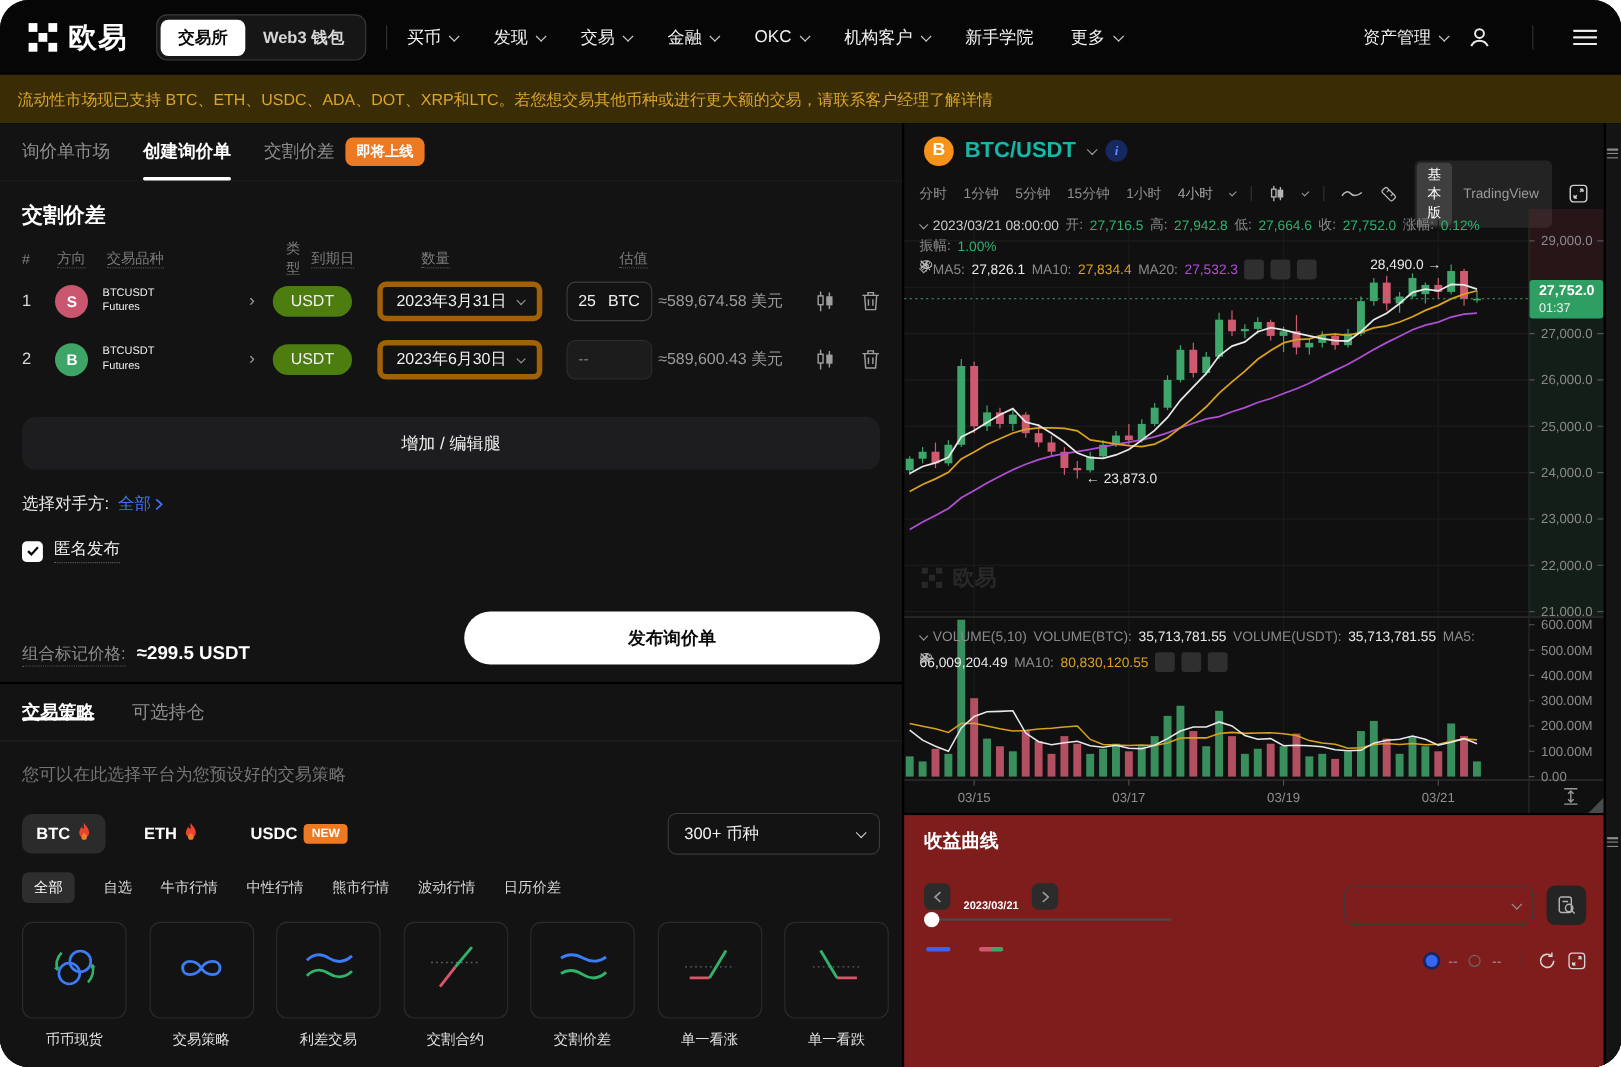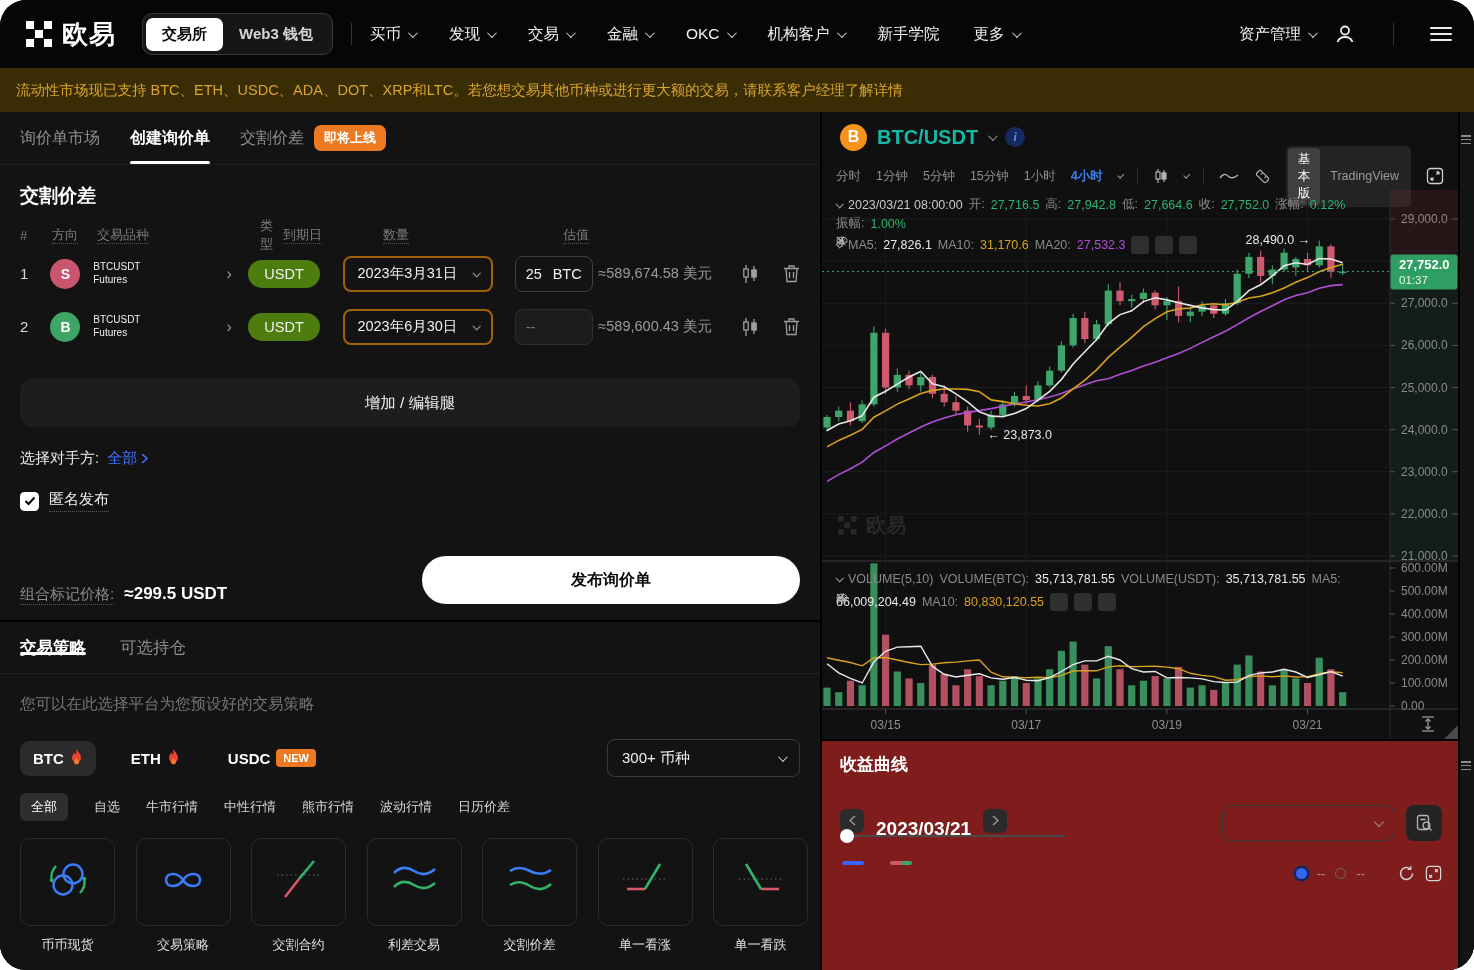--- a/index.html
+++ b/index.html
@@ -43,21 +43,21 @@
   .rfq-title { margin:18px 20px 14px; font-size:19px; font-weight:bold; color:#fff; }
   .rfq-headers { display:flex; padding:0 20px; height:24px; align-items:center; font-size:13px; color:#7c7c7c; }
   .rfq-headers span { border-bottom:1px dotted #555; padding-bottom:1px; }
   .rfq-headers span.no-dot { border-bottom:none; }
   .c-num{width:32px;} .c-side{width:45px;} .c-inst{width:140px;} .c-chev{width:23px;} .c-type{width:100px;} .c-exp{width:180px;} .c-qty{width:88px;} .c-val{width:150px;}
   .rfq-row { display:flex; align-items:center; padding:0 20px; height:53px; font-size:15px; }
   .side-circle { width:30px; height:30px; border-radius:50%; color:#fff; font-size:14px; font-weight:bold; display:flex; align-items:center; justify-content:center; }
   .inst-name { font-size:10px; color:#f0f0f0; line-height:1.25; }
   .chev { color:#9a9a9a; font-size:16px; cursor:pointer; }
   .pill { background:#4d7c0f; color:#f0f0f0; border-radius:16px; padding:6px 16px; font-size:14.5px; display:inline-block; }
-  .expiry-box { border:2px solid #a16207; border-radius:8px; height:36px; width:150px; display:flex; align-items:center; justify-content:space-between; padding:0 12px; font-size:14.5px; color:#f0f0f0; cursor:pointer; }
+  .expiry-box { border:5px solid #a16207; border-radius:8px; height:36px; width:150px; display:flex; align-items:center; justify-content:space-between; padding:0 12px; font-size:14.5px; color:#f0f0f0; cursor:pointer; }
   .qty-box { border:1px solid #3f3f3f; border-radius:8px; height:36px; width:78px; display:flex; align-items:center; justify-content:space-between; padding:12px 10px; font-size:14.5px; color:#f0f0f0; }
   .qty-box.muted { background:#1c1c1c; border-color:#2e2e2e; color:#7a7a7a; }
   .val-text { color:#9b9b9b; font-size:14.5px; }
   .row-icons { display:flex; gap:24px; justify-content:flex-end; flex:1; }
   .add-leg { margin:26px 20px 0; height:48px; background:#1d1d1f; border:none; border-radius:12px; color:#f2f2f2; font-size:15.5px; width:calc(100% - 40px); cursor:pointer; font-family:inherit; }
   .counterparty { margin:22px 20px 0; font-size:15px; color:#e8e8e8; display:flex; align-items:center; gap:8px; }
   .link-blue { color:#4073fa; cursor:pointer; display:flex; align-items:center; gap:4px; }
   .anon { margin:22px 20px 0; display:flex; align-items:center; gap:10px; font-size:15px; }
   .checkbox { width:19px; height:19px; background:#fff; border-radius:4.5px; display:flex; align-items:center; justify-content:center; cursor:pointer; }
   .checkbox svg { width:12px; height:12px; }
@@ -89,42 +89,42 @@
   .card-label { text-align:center; font-size:13px; color:#e0e0e0; margin-top:10px; }
 
   
   .chart-panel { height:627px; background:#101010; display:flex; flex-direction:column; }
   .chart-header { height:50px; display:flex; align-items:center; padding:0 14px 0 18px; gap:10px; }
   .btc-logo { width:27px; height:27px; border-radius:50%; background:#f7931a; color:#fff; font-weight:bold; font-size:16px; display:flex; align-items:center; justify-content:center; }
   .sym-name { font-size:20px; font-weight:bold; color:#14b8a6; }
   .info-dot { width:20px; height:20px; border-radius:50%; background:#15295e; color:#5d8bff; font-style:italic; font-weight:bold; font-size:12px; font-family:"Liberation Serif","DejaVu Serif",serif; display:flex; align-items:center; justify-content:center; cursor:pointer; }
   .chart-toolbar { height:28px; display:flex; align-items:center; padding:0 14px; gap:15px; font-size:12.5px; color:#8f8f8f; }
   .tf { cursor:pointer; white-space:nowrap; }
-  .tf.active { color:#3b82f6; font-weight:bold; }
+  .tf.active { color:#a3a3a3; font-weight:normal; }
   .tb-sep { width:1px; height:14px; background:#333; }
   .mini-caret { width:6px; height:6px; border-right:1.4px solid #9a9a9a; border-bottom:1.4px solid #9a9a9a; transform:rotate(45deg) translateY(-1px); display:inline-block; }
   .view-tabs { margin-left:auto; display:flex; align-items:center; background:#232323; border-radius:5px; padding:2px; }
   .view-tab { font-size:12.5px; color:#9a9a9a; padding:3px 10px; border-radius:4px; cursor:pointer; }
   .view-tab.active { background:#3f3f3f; color:#fff; }
   .chart-body { position:relative; height:549px; }
   .chart-body svg { position:absolute; left:0; top:0; }
   .ov { position:absolute; left:14px; font-size:12.5px; display:flex; align-items:center; gap:6px; white-space:nowrap; z-index:3; }
   .ov .lbl { color:#8a8a8a; }
   .ov .grn { color:#2db36f; }
   .ov .wht { color:#e8e8e8; }
   .ov .ylw { color:#d9a21b; }
   .ov .ppl { color:#b04fd6; }
   .ichip { width:18px; height:18px; background:#2f2f2f; border-radius:3px; display:inline-flex; align-items:center; justify-content:center; cursor:pointer; }
 
   
   .pnl-panel { height:229px; background:#7f1d1d; margin-top:2px; position:relative;text-decoration:underline; }
   .pnl-title { position:absolute; left:18px; top:12px; font-size:17px; font-weight:bold; color:#fff; }
   .pager { position:absolute; left:18px; top:60px; display:flex; align-items:center; gap:12px; }
   .pager-btn { width:24px; height:24px; border-radius:6px; background:#2b2b2b; color:#8a8a8a; font-size:13px; display:flex; align-items:center; justify-content:center; cursor:pointer; }
-  .pager-date { font-size:19px; font-weight:bold; color:#fff;margin-top:17px; }
+  .pager-date { font-size:10px; font-weight:bold; color:#fff;margin-top:17px; }
   .slider { position:absolute; left:18px; top:88px; width:225px; height:14px; cursor:pointer; }
   .slider-track { position:absolute; left:6px; right:0; top:6px; height:2px; background:#4a4a4a; }
   .slider-handle { position:absolute; left:0; top:0; width:14px; height:14px; border-radius:50%; background:#fff; }
   .dash-legend { position:absolute; left:20px; top:120px; display:flex; gap:26px; }
   .dash { width:22px; height:3.5px; border-radius:2px; cursor:pointer; }
   .pnl-dd { position:absolute; right:64px; top:64px; width:172px; height:36px; border:1px solid #3a3a3a; border-radius:8px; display:flex; align-items:center; justify-content:flex-end; padding:0 12px; cursor:pointer; }
   .pnl-search { position:absolute; right:16px; top:64px; width:36px; height:36px; background:#242424; border-radius:8px; display:flex; align-items:center; justify-content:center; cursor:pointer; }
   .radio-row { position:absolute; right:16px; top:124px; display:flex; align-items:center; gap:10px; font-size:13px; color:#9a9a9a; }
   .rdot { width:11px; height:11px; border-radius:50%; cursor:pointer; }
   .rdot.on { background:#3766f4; box-shadow:0 0 0 2.5px #16255e; }
@@ -409,35 +409,35 @@
             <div class="card-box">
               <span><svg width="56" height="50" viewBox="0 0 56 50" fill="none">
                   <path d="M28 25C23 17 11 17 11 25s12 8 17 0c5-8 17-8 17 0s-12 8-17 0z" stroke="#3b7cf7" stroke-width="2.6"></path>
                 </svg></span>
             </div>
             <div class="card-label">交易策略</div>
           </div>
           <div class="strat-card">
             <div class="card-box">
               <span><svg width="56" height="50" viewBox="0 0 56 50" fill="none">
+                  <path d="M8 18 Q17 9 28 16 T49 14" stroke="#3b7cf7" stroke-width="2.6"></path>
+                  <path d="M8 32 Q17 23 28 30 T49 28" stroke="#31b36b" stroke-width="2.6"></path>
+                </svg></span>
+            </div>
+            <div class="card-label">利差交易</div>
+          </div>
+          <div class="strat-card">
+            <div class="card-box">
+              <span><svg width="56" height="50" viewBox="0 0 56 50" fill="none">
                   <line x1="6" y1="20" x2="50" y2="20" stroke="#666" stroke-width="1.2" stroke-dasharray="1.5,3"></line>
                   <line x1="14" y1="42" x2="28" y2="24" stroke="#d9566b" stroke-width="2.6"></line>
                   <line x1="28" y1="24" x2="43" y2="6" stroke="#31b36b" stroke-width="2.6"></line>
                 </svg></span>
             </div>
             <div class="card-label">交割合约</div>
-          </div>
-          <div class="strat-card">
-            <div class="card-box">
-              <span><svg width="56" height="50" viewBox="0 0 56 50" fill="none">
-                  <path d="M8 18 Q17 9 28 16 T49 14" stroke="#3b7cf7" stroke-width="2.6"></path>
-                  <path d="M8 32 Q17 23 28 30 T49 28" stroke="#31b36b" stroke-width="2.6"></path>
-                </svg></span>
-            </div>
-            <div class="card-label">利差交易</div>
           </div>
           <div class="strat-card">
             <div class="card-box">
               <span><svg width="56" height="50" viewBox="0 0 56 50" fill="none">
                   <path d="M8 16 Q17 10 28 16 T49 15" stroke="#3b7cf7" stroke-width="2.6"></path>
                   <path d="M8 30 Q17 24 28 31 T49 29" stroke="#31b36b" stroke-width="2.6"></path>
                 </svg></span>
             </div>
             <div class="card-label">交割价差</div>
           </div>
@@ -542,21 +542,21 @@
           </div>
           <div class="ov" style="top:25px">
             <span class="lbl">振幅:</span>
               <span class="grn">1.00%</span>
           </div>
           <div class="ov" style="top:46px">
             <span class="mini-caret"></span>
             <span class="lbl">MA5:</span>
               <span class="wht">27,826.1</span>
             <span class="lbl">MA10:</span>
-              <span class="ylw">31,170.6</span>
+              <span class="ylw">27,834.4</span>
             <span class="lbl">MA20:</span>
               <span class="ppl">27,532.3</span>
             <span class="ichip">
                 <svg width="12" height="9" viewBox="0 0 12 9">
                   <ellipse cx="6" cy="4.5" rx="5" ry="3.4" stroke="#b5b5b5" fill="none"></ellipse>
                   <circle cx="6" cy="4.5" r="1.4" fill="#b5b5b5"></circle>
                 </svg>
               </span>
             <span class="ichip">
                 <svg width="12" height="12" viewBox="0 0 12 12" stroke="#b5b5b5" fill="none">

